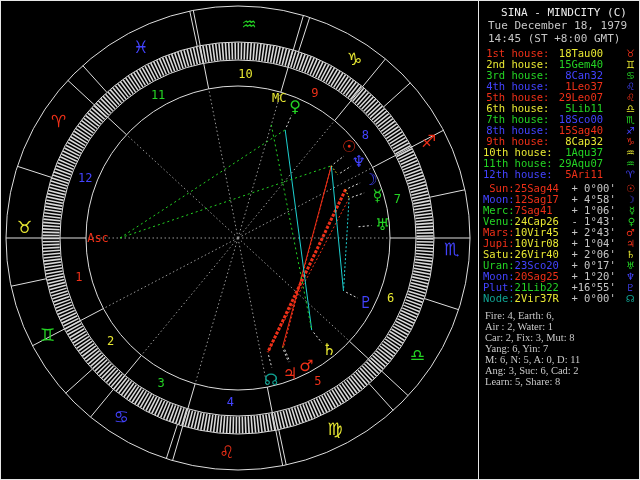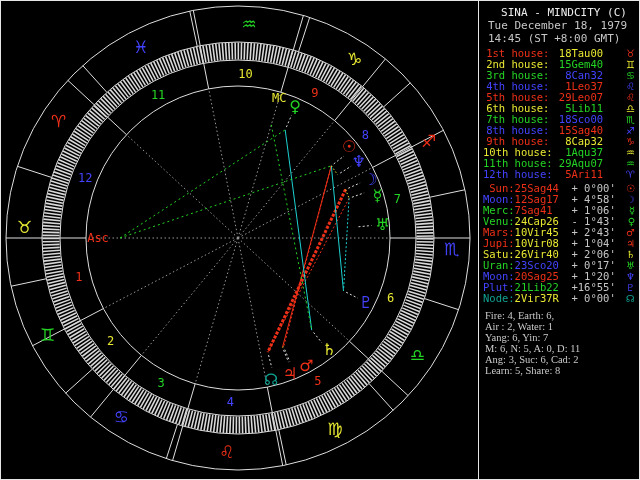--- a/index.html
+++ b/index.html
@@ -169,19 +169,20 @@
         <div class="row"><span class="pl" style="color:#ef3018">Jupi:</span><span class="pv" style="color:#e8e832">10Vir08</span><span class="pm">+ 1°04'</span><span class="gly" style="color:#ef3018">♃</span></div>
         <div class="row"><span class="pl" style="color:#e8e832">Satu:</span><span class="pv" style="color:#e8e832">26Vir40</span><span class="pm">+ 2°06'</span><span class="gly" style="color:#e8e832">♄</span></div>
         <div class="row"><span class="pl" style="color:#24d424">Uran:</span><span class="pv" style="color:#4343ff">23Sco20</span><span class="pm">+ 0°17'</span><span class="gly" style="color:#24d424">♅</span></div>
         <div class="row"><span class="pl" style="color:#4343ff">Moon:</span><span class="pv" style="color:#ef3018">20Sag25</span><span class="pm">+ 1°20'</span><span class="gly" style="color:#4343ff">♆</span></div>
         <div class="row"><span class="pl" style="color:#4343ff">Plut:</span><span class="pv" style="color:#24d424">21Lib22</span><span class="pm">+16°55'</span><span class="gly" style="color:#4343ff">♇</span></div>
         <div class="row"><span class="pl" style="color:#10a292">Node:</span><span class="pv" style="color:#e8e832">2Vir37R</span><span class="pm">+ 0°00'</span><span class="gly" style="color:#10a292">☊</span></div>
       </div>
     <div id="summary">
         <div class="sum">Fire: 4, Earth: 6,</div>
         <div class="sum">Air : 2, Water: 1</div>
+        <div class="sum">Car: 2, Fix: 3, Mut: 8</div>
         <div class="sum">Yang: 6, Yin: 7</div>
         <div class="sum">M: 6, N: 5, A: 0, D: 11</div>
         <div class="sum">Ang: 3, Suc: 6, Cad: 2</div>
         <div class="sum">Learn: 5, Share: 8</div>
       </div>
   </div>
 </div>
 
 </body></html>

